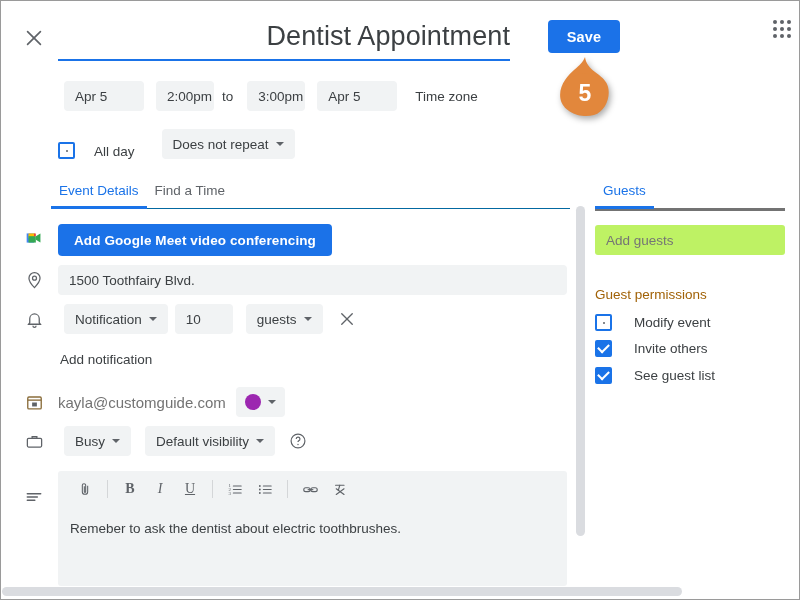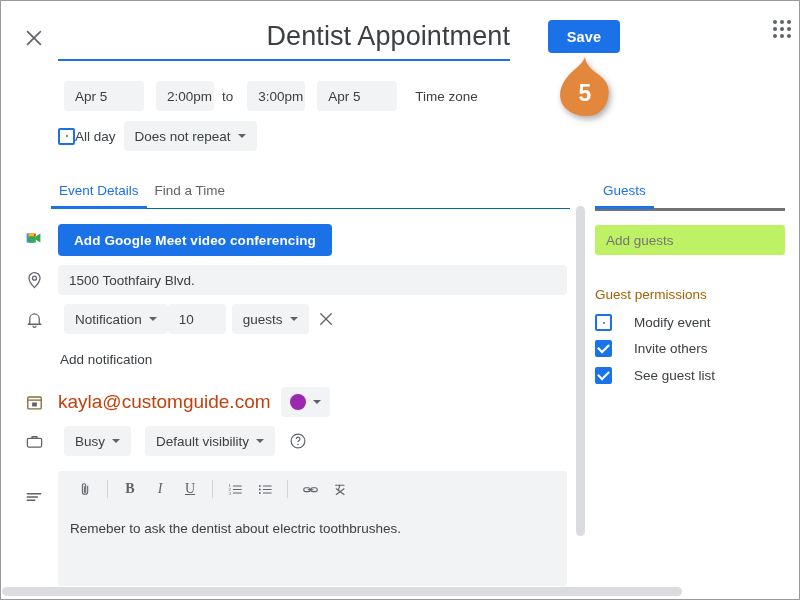--- a/index.html
+++ b/index.html
@@ -88,22 +88,22 @@
   #date-end-chip    { width: 80px; }
   #to-label { font-size: 13.5px; color: #3c4043; padding: 0 2px; }
   #timezone-button {
     background: none; border: none; font-family: inherit;
     font-size: 13.5px; color: #3c4043; cursor: pointer;
     padding: 0 8px; margin-left: 4px;
   }
 
   
   #allday-row {
-    position: absolute; left: 57px; top: 120px;
-    display: flex; align-items: center; gap: 0;
+    position: absolute; left: 57px; top: 128px;
+    display: flex; align-items: flex-end; gap: 19px;
   }
   .cb {
     width: 17px; height: 17px; border-radius: 2px;
     display: inline-flex; align-items: center; justify-content: center;
     cursor: pointer; flex: none;
   }
   .cb.unchecked { border: 2px solid #1a73e8; background: #fff; }
   .cb.unchecked::after {
     content: ""; width: 2px; height: 2px;
     background: #5f6368; border-radius: 50%;
@@ -158,21 +158,21 @@
     position: absolute; left: 57px; top: 264px;
     width: 509px; height: 30px;
     background: #f1f3f4; border: none; border-radius: 4px;
     font-family: inherit; font-size: 13.5px; color: #3c4043;
     padding: 0 11px;
   }
 
   
   #notification-row {
     position: absolute; left: 57px; top: 303px;
-    display: flex; align-items: center; 
+    display: flex; align-items: center; gap: 7px;
   }
   #notif-amount-field {
     background: #f1f3f4; border: none; border-radius: 4px;
     height: 30px; width: 58px; padding: 0 11px;
     font-family: inherit; font-size: 13.5px; color: #3c4043;
   }
   #notif-remove-icon {
     width: 18px; height: 18px; margin-left: 8px;
     cursor: pointer; color: #5f6368;
   }
@@ -180,21 +180,21 @@
     position: absolute; left: 57px; top: 349px;
     background: none; border: none; font-family: inherit;
     font-size: 13.5px; color: #3c4043; cursor: pointer; padding: 2px;
   }
 
   
   #owner-row {
     position: absolute; left: 57px; top: 386px;
     display: flex; align-items: center; gap: 10px;
   }
-  #owner-email { font-size: 19px; color: #c2410c; }
+  #owner-email { font-size: 15px; color: #737373; }
   #color-picker {
     background: #f1f3f4; border: none; border-radius: 4px;
     height: 30px; display: inline-flex; align-items: center;
     padding: 0 9px; cursor: pointer;
   }
   #color-swatch {
     width: 16px; height: 16px; border-radius: 50%; display: inline-block;
   }
 
   

